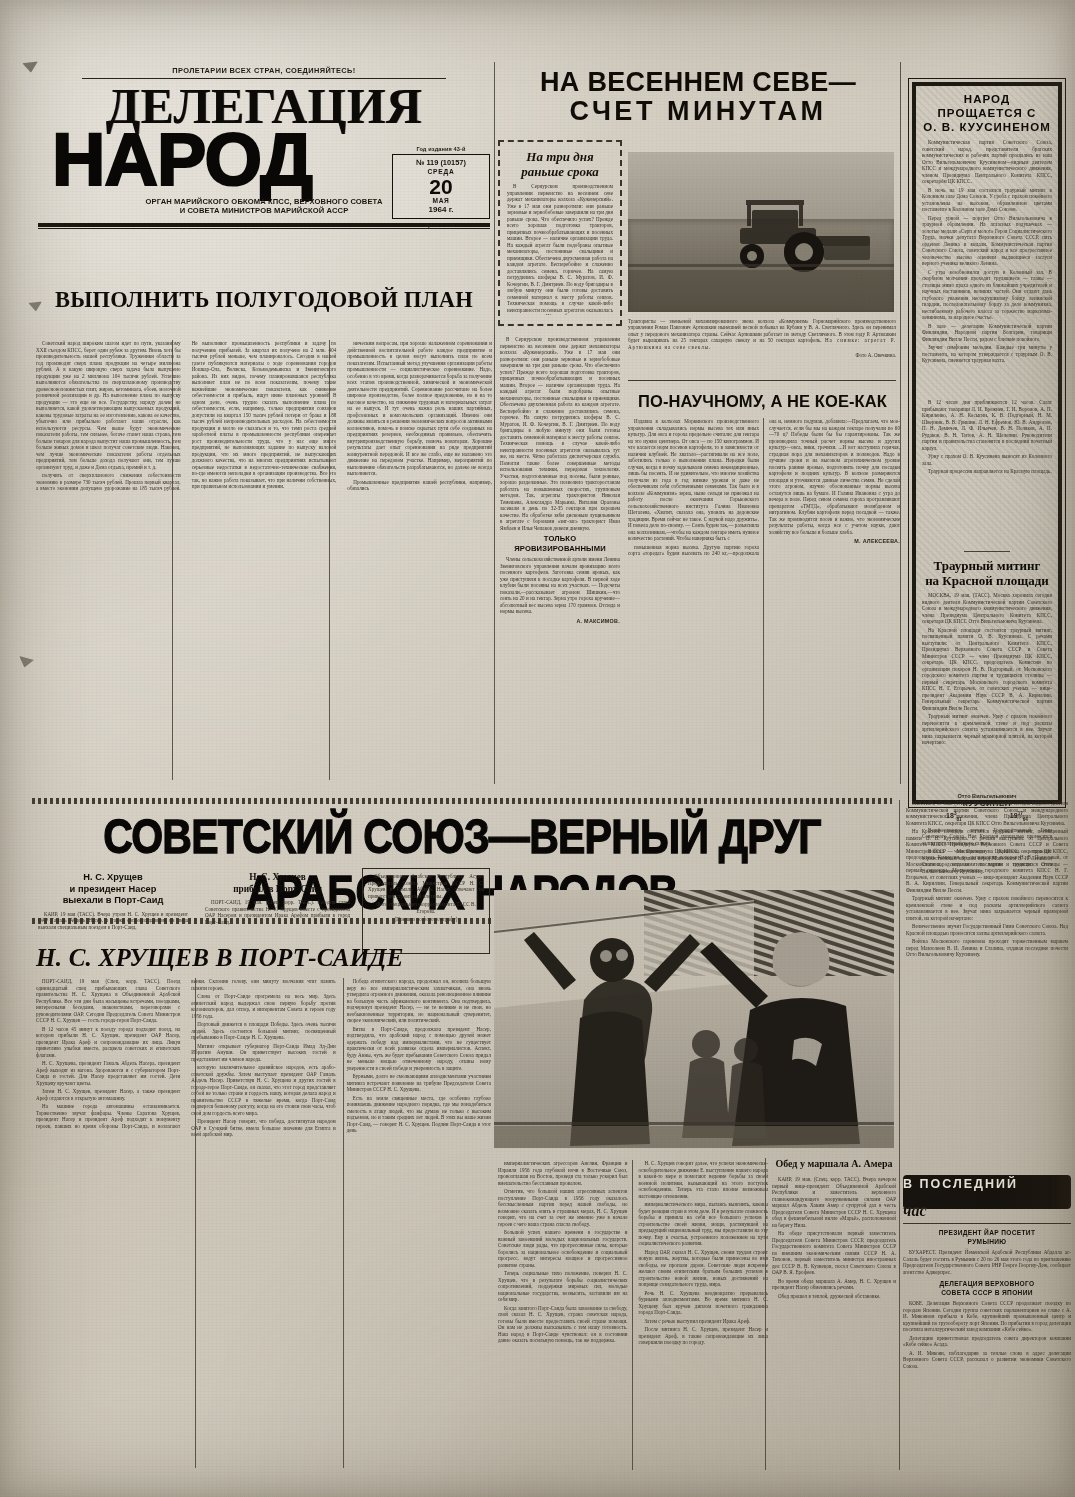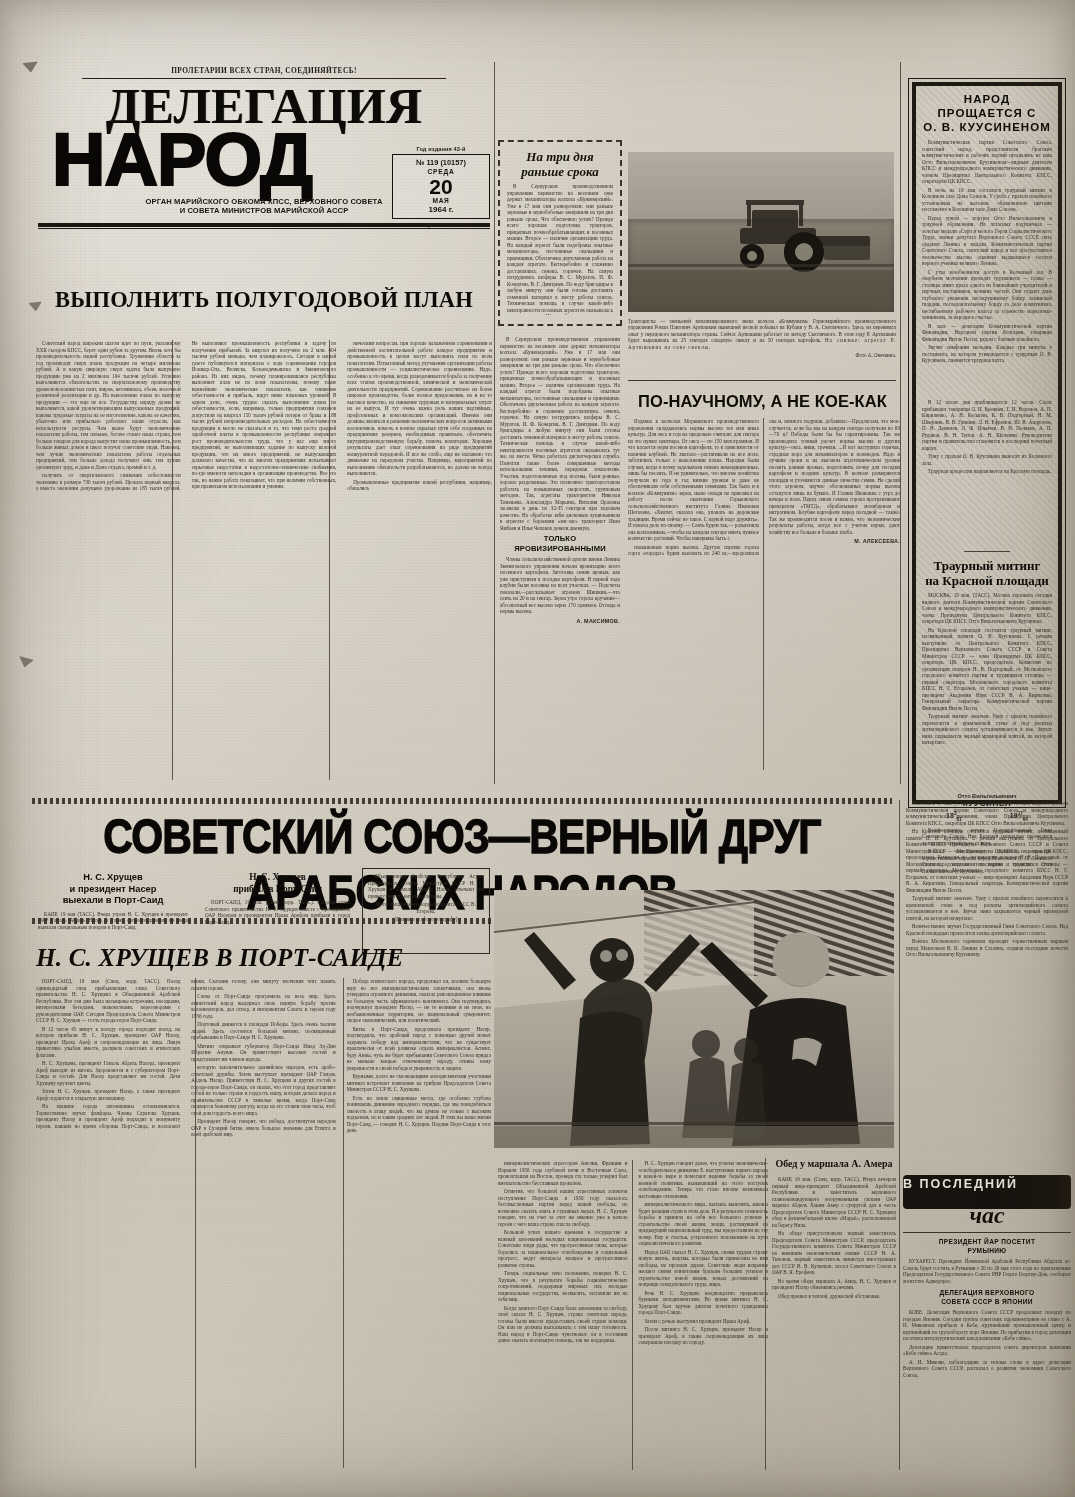--- a/index.html
+++ b/index.html
@@ -47,21 +47,21 @@
     font-size:5.05px;line-height:6.5px;text-align:justify;
     color:#332d24;letter-spacing:.01em;
     -webkit-hyphens:auto;hyphens:auto;
   }
   .col-text p{margin:0 0 2px 0;text-indent:6px;}
   .blur{filter:blur(.22px);}
 
   
   .masthead{position:absolute;left:38px;top:66px;width:452px;}
   .slogan{
-    text-align:center;font-family:Liberation Serif, serif;
+    text-align:center;font-family:Liberation Sans, sans-serif;
     font-weight:bold;font-size:7.4px;letter-spacing:.055em;color:#201c16;
   }
   .slogan-rule{height:1px;background:#2a251d;margin:2.5px 44px 0 44px;}
   .title1{
     font-family:"Liberation Serif",serif;font-weight:bold;
     font-size:50px;letter-spacing:.005em;line-height:50px;text-align:center;
     color:#0d0b08;margin-top:2px;
     text-shadow:.6px .4px 0 rgba(0,0,0,.45);
   }
   .title2{
@@ -188,21 +188,21 @@
   .lastbox{
     position:absolute;left:903px;top:1175px;width:168px;
   }
   .lb-badge{
     background:#17130e;color:#e8e2d6;font-family:"Liberation Sans",sans-serif;font-weight:bold;
     font-size:12.5px;letter-spacing:.16em;text-align:left;padding:2px 0 18px;
     border-radius:4px;
   }
   .lb-cursive{
     font-family:"Liberation Serif",serif;font-style:italic;font-weight:bold;
-    font-size:24px;text-align:center;margin-top:-7px;color:#141009;
+    font-size:16px;text-align:left;margin-top:-7px;color:#141009;
     text-shadow:0 0 1px rgba(255,255,255,.6);
   }
   .lb-rule{height:1px;background:#3a332a;margin:3px 0 4px;}
   .lb-title{
     font-family:"Liberation Sans",sans-serif;font-weight:bold;font-size:6.6px;
     line-height:8.6px;letter-spacing:.05em;text-align:center;color:#14110b;margin:5px 0 3px;
   }
 
   .abox{
     position:absolute;border:1px solid #2f2921;box-sizing:border-box;padding:4px 5px;
@@ -246,20 +246,24 @@
     <p>получить от сверхпланового снижения себестоимости экономию в размере 730 тысяч рублей. Прошла первый квартал, а вместо экономии допущено удорожание на 185 тысяч рублей. Не выполняют промышленность республики и задачу по получению прибылей. За квартал их получено на 2 млн. 404 тысячи рублей меньше, чем планировалось. Сегодня в нашей газете публикуются материалы о ходе соревнования городов Йошкар-Ола, Волжска, Козьмодемьянска и Звениговского района. Из них видно, почему планировавшаяся республика выполняет план не по всем показателям, почему такие важнейшие экономические показатели, как снижение себестоимости и прибыль, ищут ниже плановых уровней! В одном деле, очень трудно сказать выполнение плана по себестоимости, если, например, только предприятия совхозов допустили на квартал 150 тысяч рублей потери от брака и 188 тысяч рублей непроизводительных расходов. На себестоимости продукции и могло не сказаться и то, что темп роста средней заработной платы в промышленности республики опережает рост производительности труда, что у нас еще много предприятий, не выполняющих задание по выпуску валовой продукции, что их много предприятий, не выпускающих должного качества, что на многих предприятиях испытывают серьезные недостатки в недостаточно-технические снабжения, по-где имеются неполадки в организации производства. Все это так, но важно работа показывает, что при наличии собственных, при правильном использовании и умении.</p>
     <p>ническим вопросам, при хорошо налаженном соревновании и действенной воспитательной работе каждое предприятие и промышленность в целом могут выполнять план по всем показателям. Испытанный метод улучшения организации работы промышленности — социалистическое соревнование. Надо, особенно в это время, когда разворачивается борьба за получение всех этапов производственной, химической и экономической деятельности предприятий. Соревнование рассчитано на более широкое производство, более полное предложение, но и на то высокое качество, на снижение трудовых и материальных затрат на ее выпуск. И тут очень важна роль наших партийных, профсоюзных и комсомольских организаций. Именно они должны являться в решении экономических вопросов активными коллективов, помочь в поиске скрытых пути себе созданных на предприятиях резервов, необходимых правильно, обеспечить внутрипроизводственную борьбу, помочь новаторам. Хорошие результаты дает опыт соревнования на ряде предприятий конкурентной передовой. И все же слабо, еще не налажено это движение на передовом участке. Например, мероприятий по выполнению обязательств разрабатываются, но далеко не всегда выполняется.</p>
     <p>Промышленные предприятия нашей республики, например, обязались</p>
   </div>
 
   <div class="vrule" style="left:172px;top:340px;height:440px;"></div>
   <div class="vrule" style="left:329px;top:340px;height:440px;"></div>
   <div class="vrule" style="left:494px;top:62px;height:722px;"></div>
   <div class="vrule" style="left:900px;top:62px;height:722px;"></div>
 
+  <div class="center-head">
+    <div>НА ВЕСЕННЕМ СЕВЕ—</div>
+    <div class="l2">СЧЕТ МИНУТАМ</div>
+  </div>
 
   <div class="boxed">
     <div class="boxed-title">
       <div>На три дня</div>
       <div>раньше срока</div>
     </div>
     <div class="col-text blur" style="height:132px;overflow:hidden;">
       <p>В Сернурском производственном управлении первенство на весеннем севе держат механизаторы колхоза «Куженерский». Уже в 17 мая они разворотили: они раньше зерновые и зернобобовые завершили на три дня раньше срока. Что обеспечило успех? Прежде всего хорошая подготовка тракторов, прицепных почвообрабатывающих и посевных машин. Второе — наличие организации труда. На каждый агрегат были подобраны опытные механизаторы, постоянные свальщики и приемщики. Обеспечена двухсменная работа на каждом агрегате. Бесперебойно и слаженно доставлялись семена, горючее. На самую потрудились шоферы В. С. Муратов, И. Ф. Кочергин, В. Г. Дмитриев. По воду бригадиры в любую минуту они были готовы доставить семенной материал к месту работы сеялок. Техническая помощь в случае какой-либо неисправности посевных агрегатов оказывалась тут же, на месте. Чётко работала диспетчерская служба. Помогли также более совершенные методы использования техники, передовая технология. Участки, подготовленные под посевы, были ровные, хорошо разделанные. Это позволило тракторостанам работать на повышенных скоростях, групповым методом. Так, агрегаты трактористов Николая Темешева, Александра Марьина, Виталия Ораловы засевали в день по 32-35 гектаров при хорошем качестве. На обработке зяби дисковым лущильником в агрегате с боронами «зиг-заг» тракторист Иван Ямбаев и Илья Чепаков довели дневную.</p>
     </div>
   </div>

